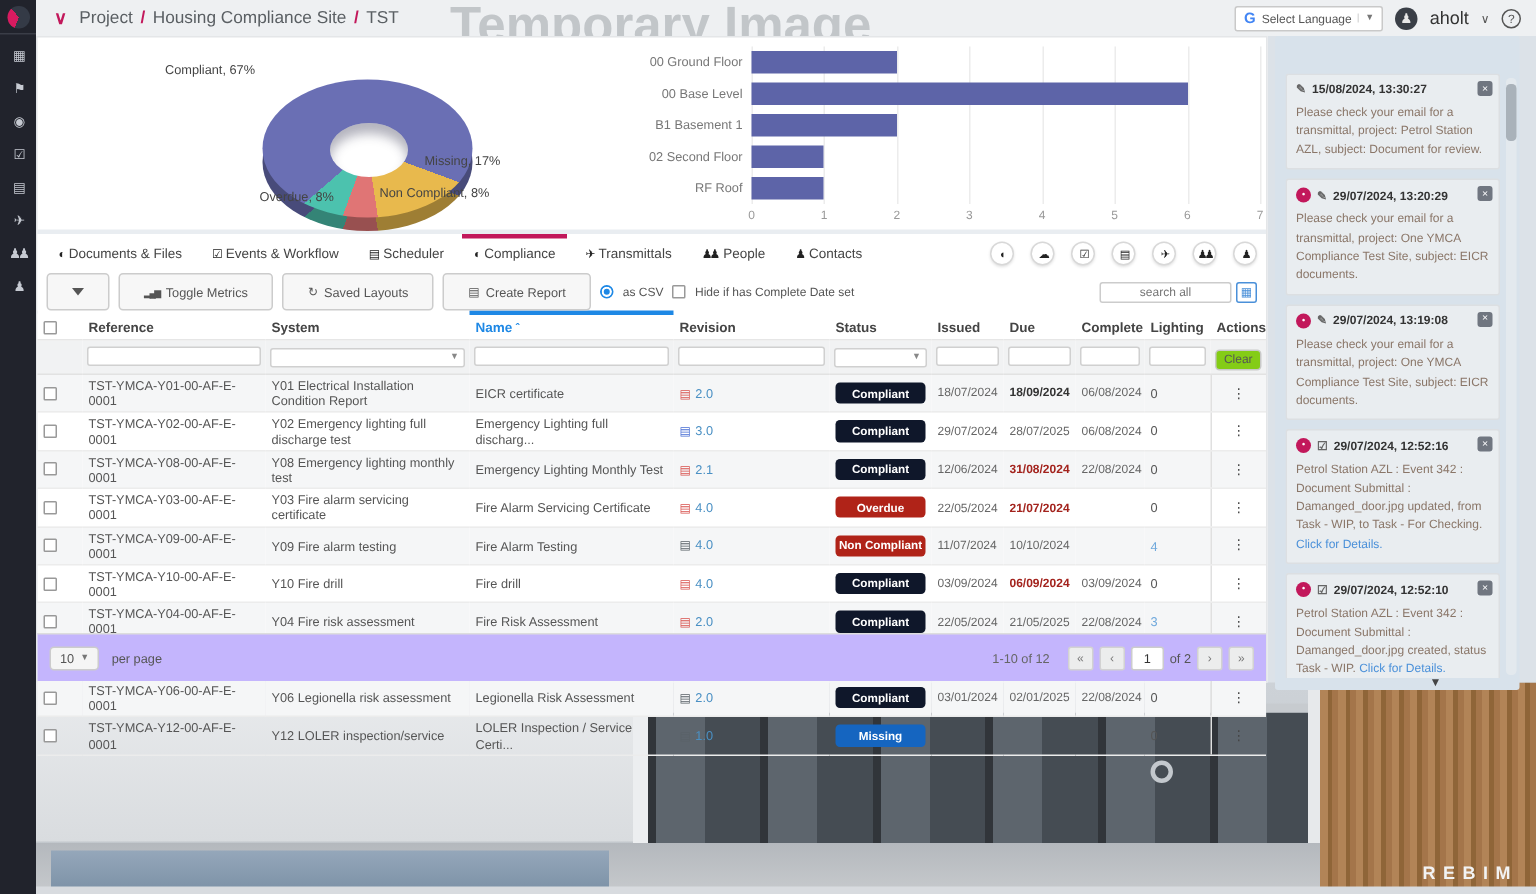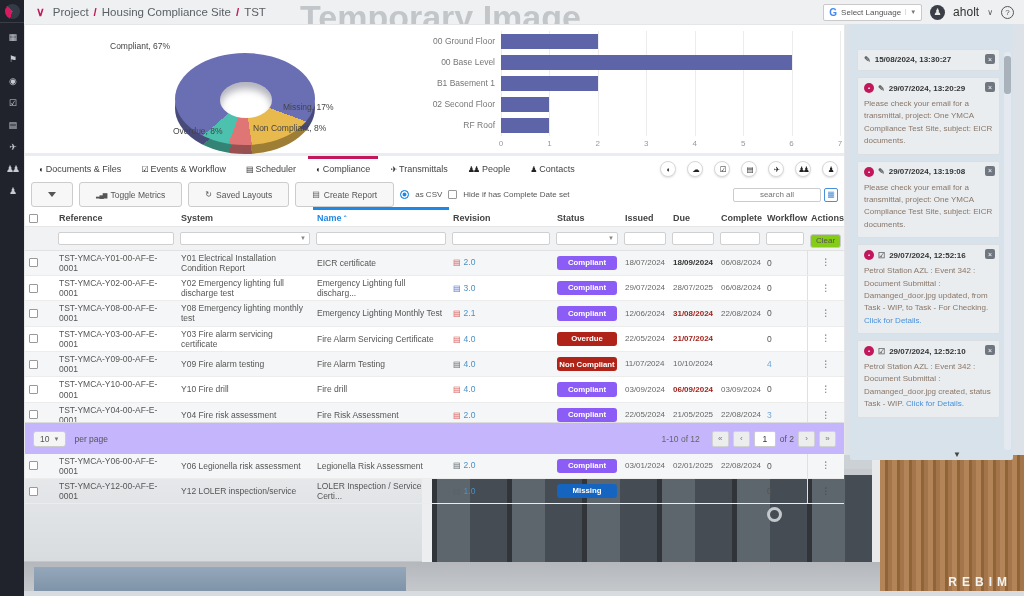--- a/index.html
+++ b/index.html
@@ -78,21 +78,21 @@
   th.sorted { color:#1e88e5; border-top:3px solid #1e88e5; }
   .sort-caret { font-size:8px; }
   .frow td { background:#f1f2f3; padding:2px 3px; border-bottom:1px solid #e2e2e2; }
   .finput { width:100%; height:13px; border:1px solid #d0d0d0; border-radius:2px; background:#fff; }
   .fselect { width:100%; height:13px; border:1px solid #d0d0d0; border-radius:2px; background:#fff; display:flex; align-items:center; justify-content:flex-end; padding-right:3px; font-size:6px; color:#888; cursor:pointer; }
   .clear-btn { width:100%; height:14px; background:#84cc16; border:1px solid #c9c9c9; border-radius:3px; font-size:8px; color:#555; font-family:"Liberation Sans",sans-serif; cursor:pointer; }
   tbody td { padding:2px 4px; border-bottom:1px solid #ececec; vertical-align:middle; height:17px; font-size:8.5px; color:#555; line-height:1.2; }
   tbody tr.odd td { background:#f5f6f7; }
   .cbox { width:9px; height:9px; border:1px solid #999; border-radius:1px; background:#fff; cursor:pointer; }
   .badge { display:block; text-align:center; color:#fff; font-weight:bold; font-size:7.8px; padding:2.5px 1px; border-radius:3px; }
-  .b-compliant { background:#8b5cf6; } .b-overdue { background:#b02318; }
+  .b-compliant { background:#0f172a; } .b-overdue { background:#b02318; }
   .b-noncompliant { background:#b02318; } .b-missing { background:#1565c0; }
   .datec { font-size:8px; color:#666; }
   .due-warn { color:#a3231d; font-weight:bold; } .due-bold { color:#333; font-weight:bold; }
   .ric { font-size:8px; margin-right:3px; }
   .ric-pdf { color:#d9534f; } .ric-img { color:#4a6fd4; } .ric-doc { color:#5a6268; }
   .rev-num { color:#4a90c4; }
   .wf-link { color:#6fa8dc; }
   .act-cell { border-left:1px solid #e0e0e0; text-align:center; color:#444; font-size:9px; cursor:pointer; }
 
   
@@ -316,21 +316,21 @@
               <div class="cbox"></div>
             </th>
             <th>Reference</th>
             <th>System</th>
             <th class="sorted">Name<span class="sort-caret"> ˆ</span></th>
             <th>Revision</th>
             <th>Status</th>
             <th>Issued</th>
             <th>Due</th>
             <th>Complete</th>
-            <th>Workflow</th>
+            <th>Lighting</th>
             <th>Actions</th>
           </tr>
           <tr class="frow">
             <td></td>
             <td><input class="finput" style=""></td>
             <td>
               <div class="fselect">▼</div>
             </td>
             <td><input class="finput" style=""></td>
             <td><input class="finput" style=""></td>
@@ -537,20 +537,21 @@
 </div>
 
 <div class="feed">
   <div class="feed-cards">
       <div class="fcard">
         <div class="fcard-head">
           <span class="edit-ic">✎</span>
           <span>15/08/2024, 13:30:27</span>
         </div>
         <div class="fclose">×</div>
+        <div class="fbody">Please check your email for a transmittal, project: Petrol Station AZL, subject: Document for review. </div>
       </div>
       <div class="fcard">
         <div class="fcard-head">
           <span class="bell">•</span>
           <span class="edit-ic">✎</span>
           <span>29/07/2024, 13:20:29</span>
         </div>
         <div class="fclose">×</div>
         <div class="fbody">Please check your email for a transmittal, project: One YMCA Compliance Test Site, subject: EICR documents. </div>
       </div>

